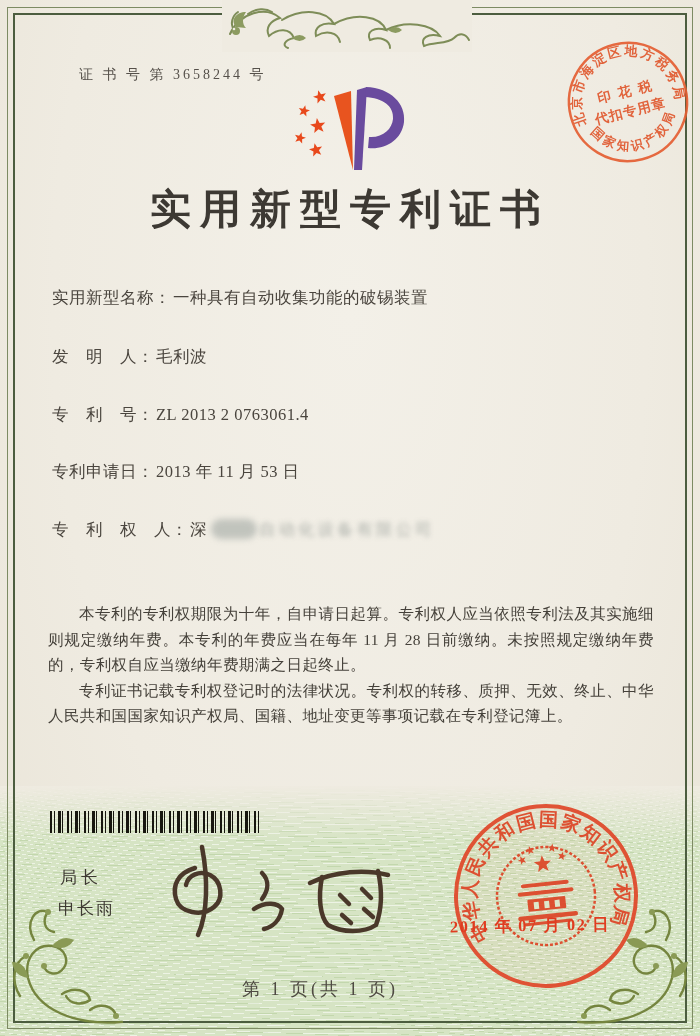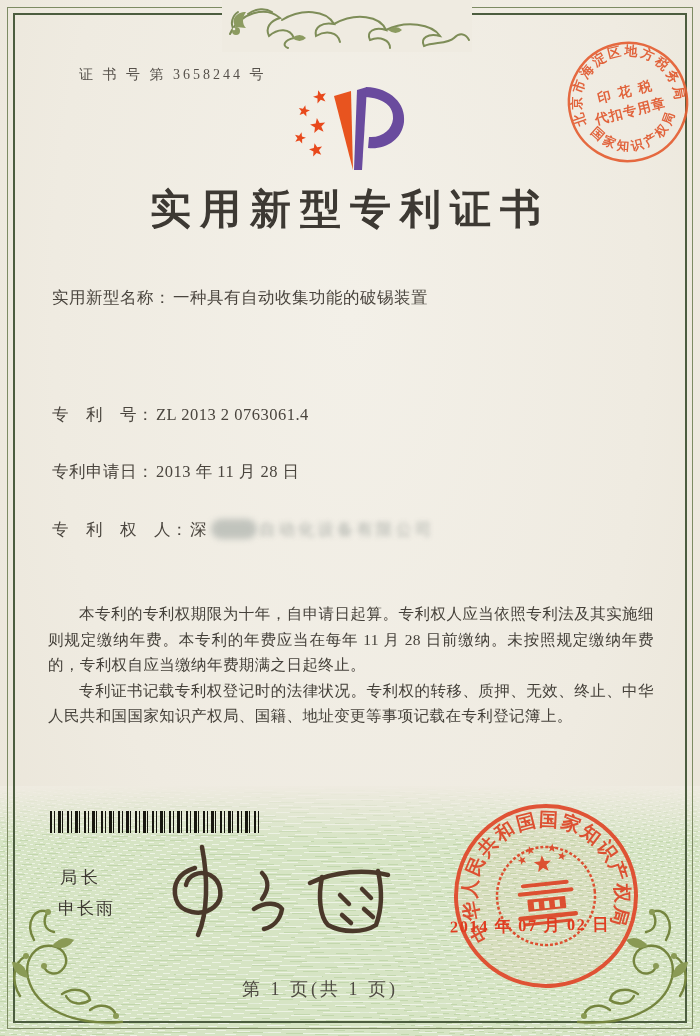--- a/index.html
+++ b/index.html
@@ -153,25 +153,28 @@
     <polygon points="47,18 64,13 66,92" fill="#e8541f"></polygon>
     <polygon points="70,12 80,9 75,92 67,92" fill="#6a4b9e"></polygon>
     <path d="M79,9 C104,10 119,26 117,44 C115,62 98,72 81,70 L82,59 C96,60 105,51 106,41 C107,28 96,20 78,19 Z" fill="#6a4b9e"></path>
   </svg>
 
   <div class="content title">实用新型专利证书</div>
 
   <div class="content field f0">
     <span class="flabel">实用新型名称：</span><span class="fvalue">一种具有自动收集功能的破锡装置</span>
   </div>
+  <div class="content field f1">
+    <span class="flabel">发　明　人：</span><span class="fvalue">毛利波</span>
+  </div>
   <div class="content field f2">
     <span class="flabel">专　利　号：</span><span class="fvalue">ZL 2013 2 0763061.4</span>
   </div>
   <div class="content field f3">
-    <span class="flabel">专利申请日：</span><span class="fvalue">2013 年 11 月 28 日</span>
+    <span class="flabel">专利申请日：</span><span class="fvalue">2013 年 11 月 53 日</span>
   </div>
   <div class="content field f4">
     <span class="flabel">专　利　权　人：</span><span class="fvalue">深</span><span class="redact-blob"></span><span class="redact-text">自动化设备有限公司</span>
   </div>
 
   <div class="content paras">
     <p>本专利的专利权期限为十年，自申请日起算。专利权人应当依照专利法及其实施细则规定缴纳年费。本专利的年费应当在每年 11 月 28 日前缴纳。未按照规定缴纳年费的，专利权自应当缴纳年费期满之日起终止。</p>
     <p>专利证书记载专利权登记时的法律状况。专利权的转移、质押、无效、终止、中华人民共和国国家知识产权局、国籍、地址变更等事项记载在专利登记簿上。</p>
   </div>
 

